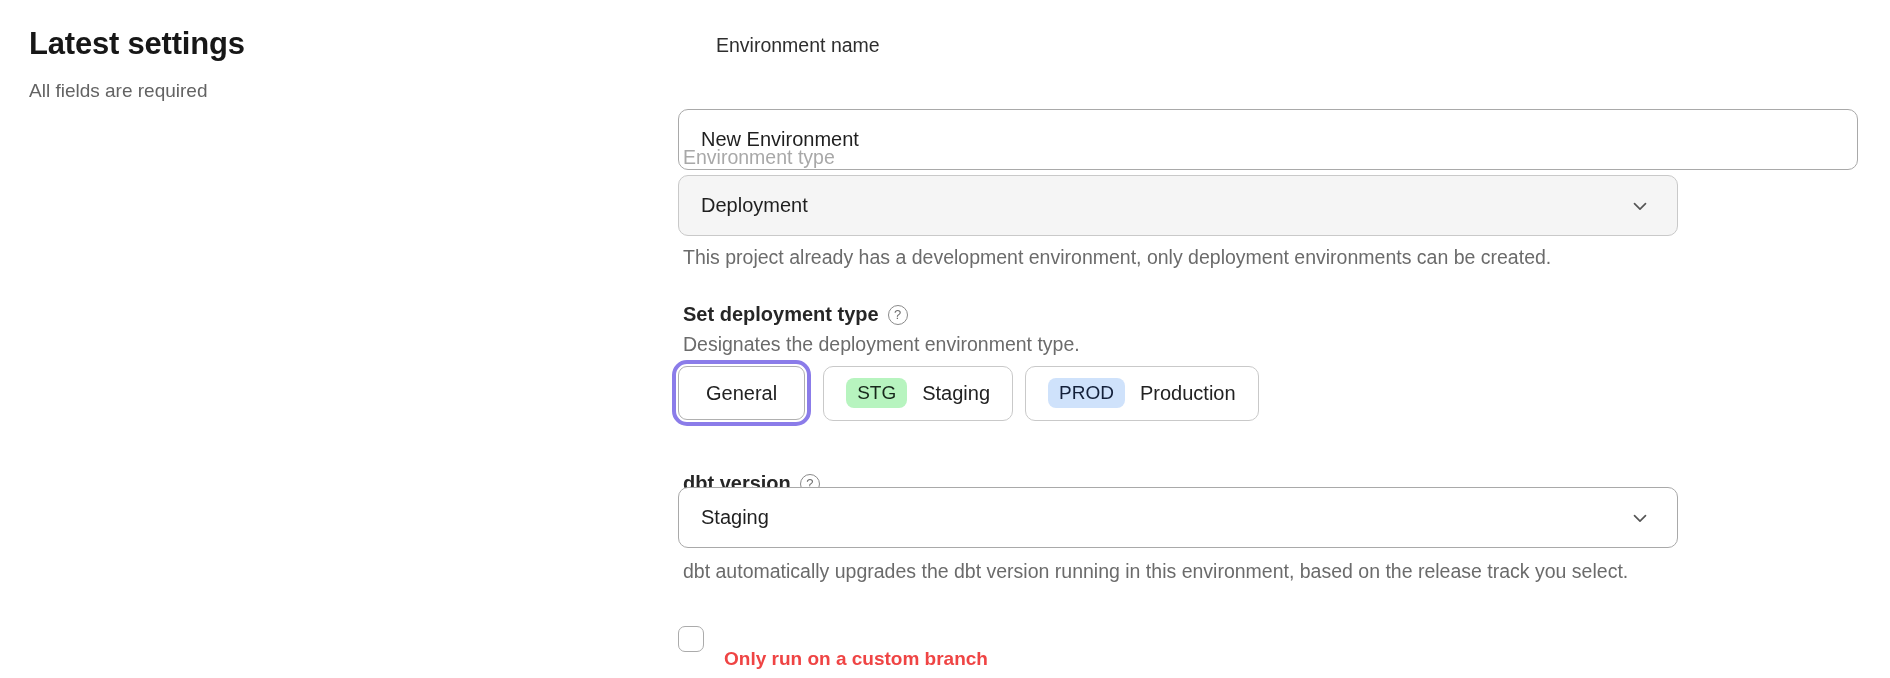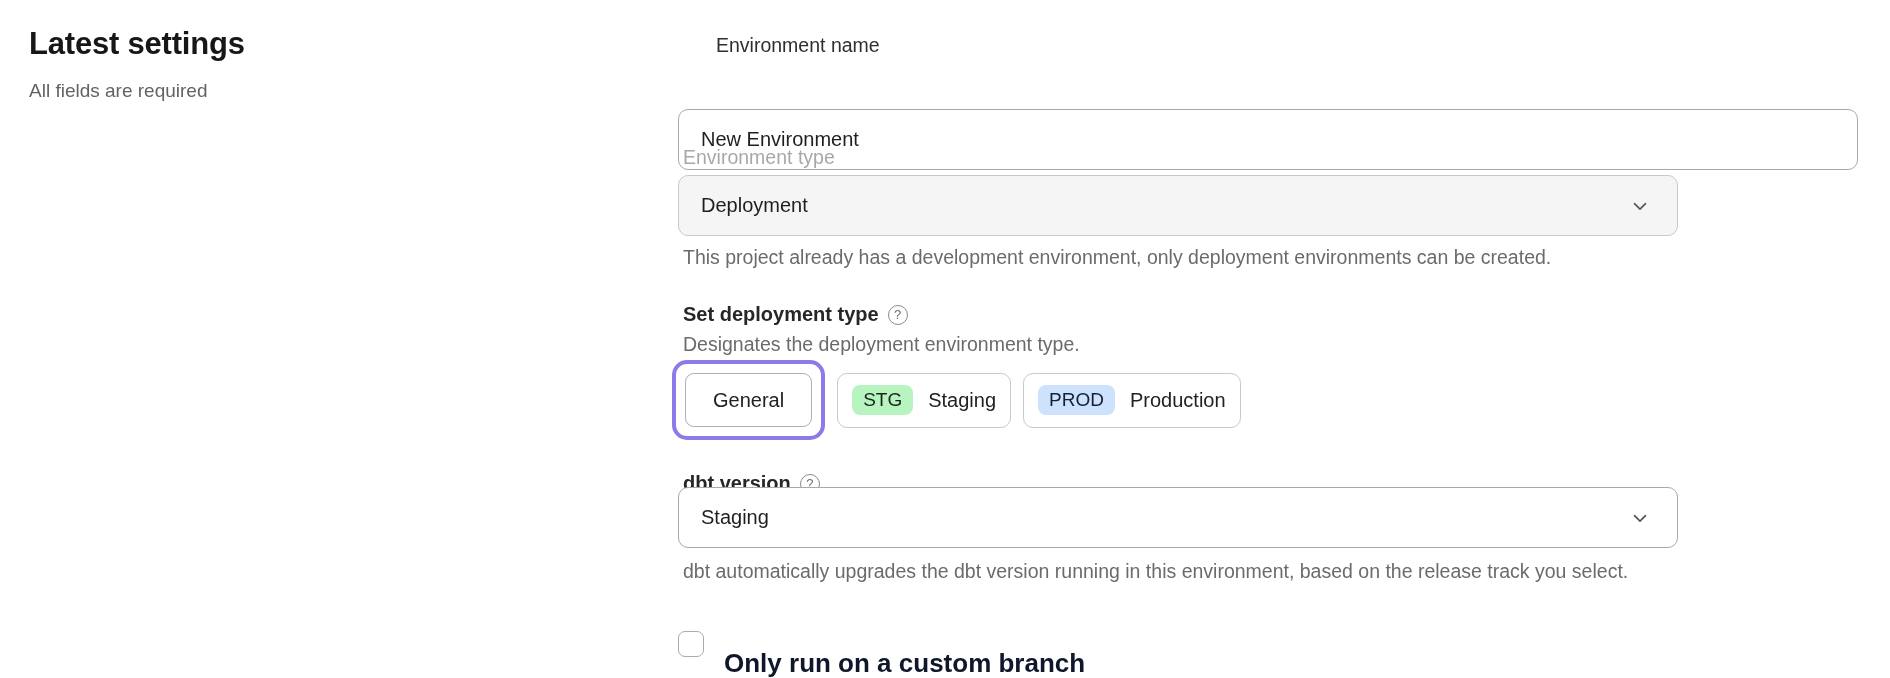--- a/index.html
+++ b/index.html
@@ -65,51 +65,51 @@
     display:inline-flex; align-items:center; justify-content:center;
     line-height:1; cursor:pointer;
   }
 
   .deploy-options {
     position:absolute; left:672px; top:360px;
     display:flex; align-items:center; gap:12px;
   }
   .opt-ring {
     border:4px solid #8b7ce9; border-radius:15px;
-    padding:9px; background:#fff;
+    padding:2px; background:#fff;
   }
   .opt-btn {
     border:1px solid #b0b0b0; border-radius:9px;
     height:52px; display:flex; align-items:center;
     padding:0 27px; font-size:20px; background:#fff;
     color:#222; cursor:pointer; white-space:nowrap;
   }
   .opt-btn-plain {
     border:1px solid #c9c9c9; border-radius:10px;
     height:53px; display:flex; align-items:center; gap:15px;
-    padding:0 14px; font-size:20px; background:#fff;
+    padding:0 22px; font-size:20px; background:#fff;
     color:#222; cursor:pointer; white-space:nowrap;
   }
   .badge {
     border-radius:8px; padding:5px 11px;
     font-size:19px; font-weight:500; line-height:1.1;
   }
   .badge-stg  { background:#b7f4bf; color:#17281b; }
   .badge-prod { background:#cfe2fb; color:#13203a; }
 
   .checkbox-row {
     position:absolute; left:678px; top:608px;
     display:flex; align-items:center; gap:20px;
   }
   .checkbox {
     width:26px; height:26px; box-sizing:border-box;
     border:1.5px solid #ababab; border-radius:7px;
     background:#fff; cursor:pointer;
   }
-  .checkbox-label { font-size:26px; font-weight:600; color:#0f172a;margin-top:40px; }
+  .checkbox-label { font-size:19px; font-weight:600; color:#ef4444;margin-top:40px; }
 </style>
 </head>
 <body>
 
 <div class="canvas">
 
   <div class="page-title">Latest settings</div>
   <div class="page-subtitle">All fields are required</div>
 
   <div class="lbl" style="top:34px;margin-left:33px;">Environment name</div>

